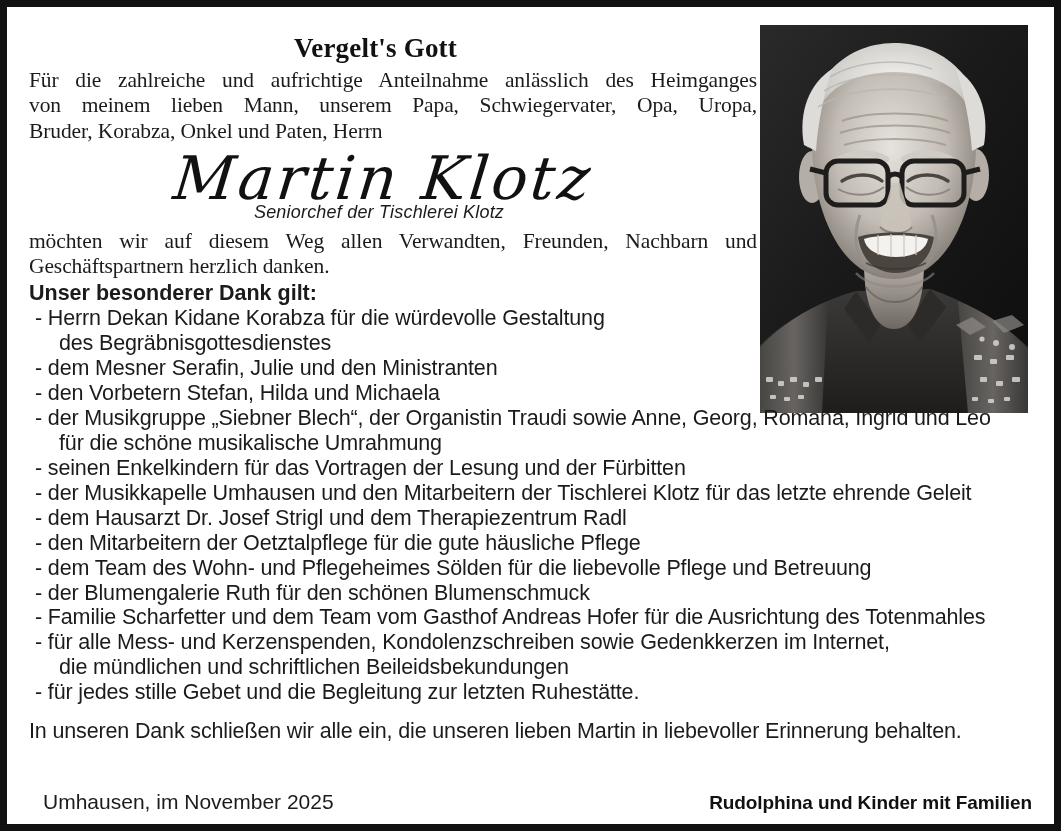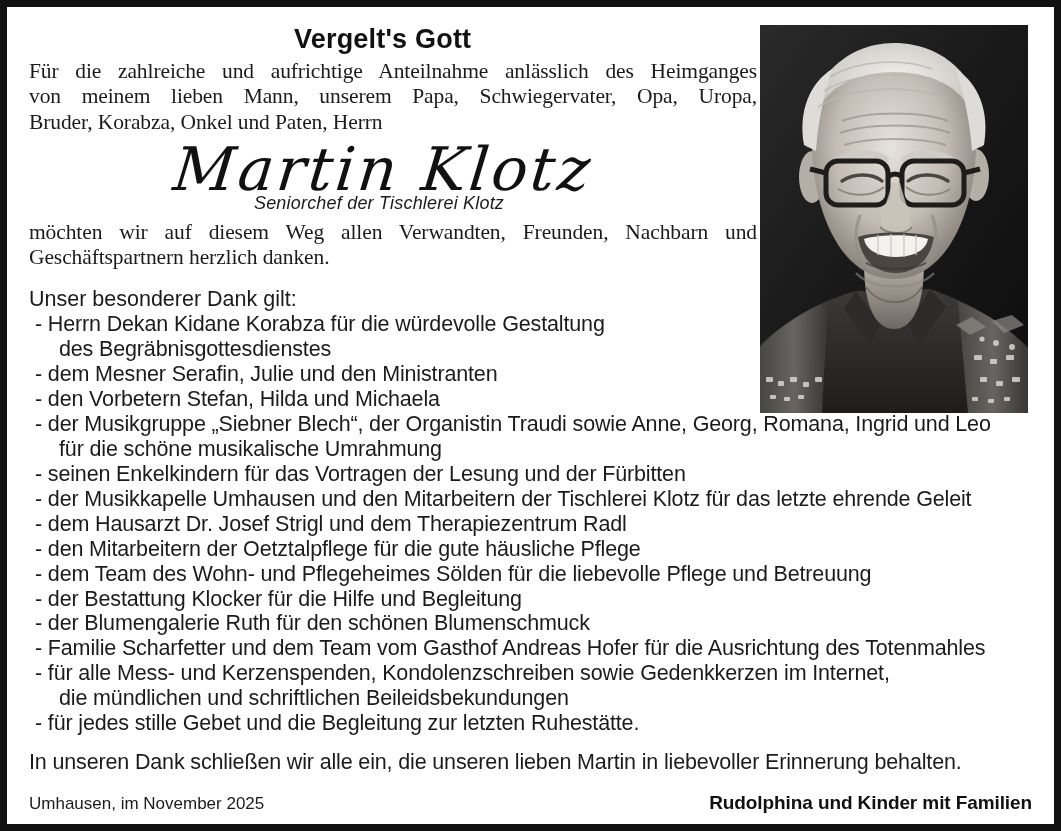--- a/index.html
+++ b/index.html
@@ -50,23 +50,24 @@
     top: 18px;
     width: 1010px;
   }
 
   .title {
     font-size: 27px;
     font-weight: bold;
     letter-spacing: 0.2px;
     text-align: left;
     color: #111;
-    margin: 0 0 6px 0;
+    margin: 9px 0 6px 0;
     padding-left: 265px;
     line-height: 1.05;
+    font-family: Liberation Serif, serif;
   }
 
   .narrow {
     width: 728px;
     font-family: Liberation Serif, serif;
   }
 
   .para {
     font-size: 21.5px;
     line-height: 1.17;
@@ -118,24 +119,25 @@
   }
   .dates .sep { display: inline-block; width: 12px; }
 
   
   .thanks-para {
     margin-top: 6px;
     width: 728px;
   }
 
   .gilt {
-    margin-top: 17px;
+    margin-top: 2px;
     font-size: 21.5px;
     line-height: 1.17;
     color: #1b1b1b;
+    font-weight: bold;
   }
 
   ul.thanks-list {
     list-style: none;
     margin: 0;
     padding: 0;
   }
   ul.thanks-list li {
     font-size: 21.5px;
     line-height: 1.16;
@@ -162,22 +164,23 @@
   .footer {
     position: absolute;
     left: 22px;
     right: 22px;
     bottom: 10px;
     display: flex;
     justify-content: space-between;
     align-items: baseline;
   }
   .footer .place {
-    font-size: 17px;
-    color: #1b1b1b;
+    font-size: 21px;
+    color: #1b1b1b;
+    margin-left: 14px;
   }
   .footer .family {
     font-size: 19px;
     font-weight: bold;
     color: #111;
     letter-spacing: -0.1px;
   }
 </style>
 </head>
 <body>
@@ -344,21 +347,20 @@
       <ul class="thanks-list">
         <li><span>- Herrn Dekan Kidane Korabza für die würdevolle Gestaltung</span><span class="cont">des Begräbnisgottesdienstes</span></li>
         <li><span>- dem Mesner Serafin, Julie und den Ministranten</span></li>
         <li><span>- den Vorbetern Stefan, Hilda und Michaela</span></li>
         <li><span>- der Musikgruppe „Siebner Blech“, der Organistin Traudi sowie Anne, Georg, Romana, Ingrid und Leo</span><span class="cont">für die schöne musikalische Umrahmung</span></li>
         <li><span>- seinen Enkelkindern für das Vortragen der Lesung und der Fürbitten</span></li>
         <li><span>- der Musikkapelle Umhausen und den Mitarbeitern der Tischlerei Klotz für das letzte ehrende Geleit</span></li>
         <li><span>- dem Hausarzt Dr. Josef Strigl und dem Therapiezentrum Radl</span></li>
         <li><span>- den Mitarbeitern der Oetztalpflege für die gute häusliche Pflege</span></li>
         <li><span>- dem Team des Wohn- und Pflegeheimes Sölden für die liebevolle Pflege und Betreuung</span></li>
-        <li><span>- der Bestattung Klocker für die Hilfe und Begleitung</span></li>
         <li><span>- der Blumengalerie Ruth für den schönen Blumenschmuck</span></li>
         <li><span>- Familie Scharfetter und dem Team vom Gasthof Andreas Hofer für die Ausrichtung des Totenmahles</span></li>
         <li><span>- für alle Mess- und Kerzenspenden, Kondolenzschreiben sowie Gedenkkerzen im Internet,</span><span class="cont">die mündlichen und schriftlichen Beileidsbekundungen</span></li>
         <li><span>- für jedes stille Gebet und die Begleitung zur letzten Ruhestätte.</span></li>
       </ul>
 
       <div class="closing">In unseren Dank schließen wir alle ein, die unseren lieben Martin in liebevoller Erinnerung behalten.</div>
     </div>
 
     <div class="footer">

